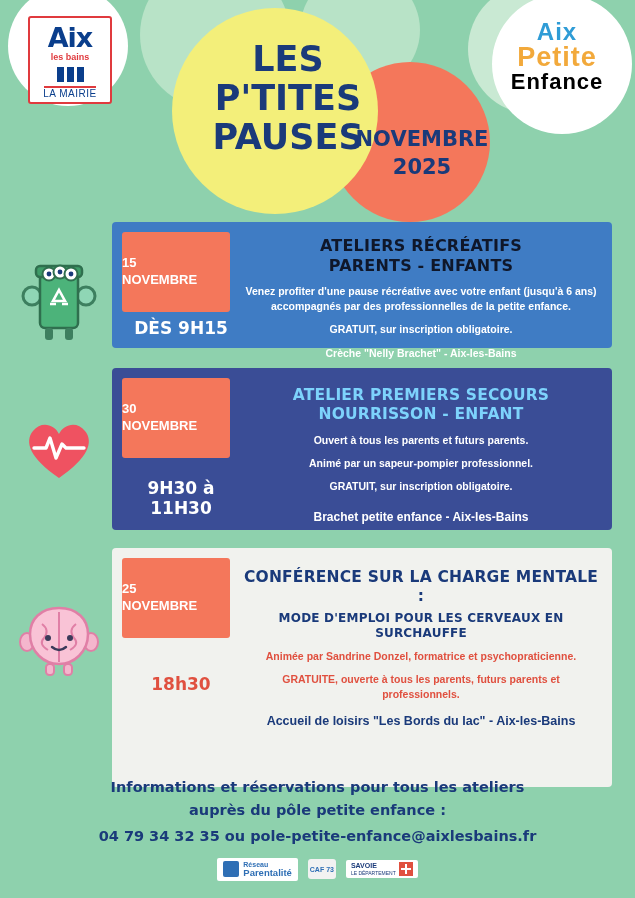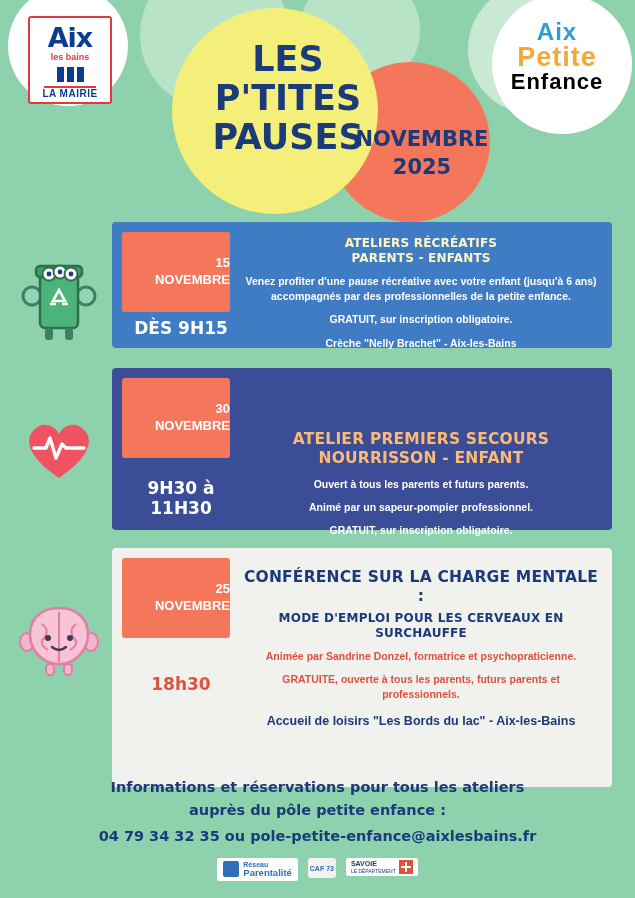--- a/index.html
+++ b/index.html
@@ -36,21 +36,21 @@
     font-family:"DejaVu Sans", sans-serif;
     font-weight:bold; font-size:27px; color:#0a3e8c; letter-spacing:-1px; line-height:1;
   }
   .logo-mairie .lesbains {
     font-size:9px; color:#e03a3e; font-weight:bold; margin-top:1px;
   }
   .logo-bars { display:flex; gap:3px; margin-top:5px; }
   .logo-bars span { display:block; width:7px; height:15px; background:#0a3e8c; }
   .logo-mairie .bar-red { width:52px; height:2px; background:#e03a3e; margin-top:4px; }
   .logo-mairie .lamairie {
-    font-size:10px; color:#0a3e8c; font-weight:bold; letter-spacing:.5px;
+    font-size:10px; color:#0a3e8c; font-weight:normal; letter-spacing:.5px;
   }
 
   .logo-ape {
     position:absolute; right:12px; top:20px; width:132px; text-align:center;
     line-height:1.0;
   }
   .logo-ape .l1 { font-size:24px; font-weight:bold; color:#2f9cd6; letter-spacing:1px; }
   .logo-ape .l2 { font-size:27px; font-weight:bold; color:#f2a93b; letter-spacing:1px; }
   .logo-ape .l3 { font-size:22px; font-weight:bold; letter-spacing:1px; }
 
@@ -64,46 +64,46 @@
     position:absolute; left:352px; top:125px; width:140px; text-align:center;
     font-family:"DejaVu Sans", sans-serif;
     font-weight:bold; color:#1a3a7a; font-size:21px; line-height:1.35;
   }
 
   
   .card { position:absolute; left:112px; width:500px; border-radius:4px; }
   .card .daybox {
     position:absolute; left:10px; top:10px; width:108px; height:80px;
     background:#f4775b; border-radius:3px;
-    display:flex; flex-direction:column; align-items:flex-end; justify-content:center;
+    display:flex; flex-direction:column; align-items:flex-start; justify-content:center;
     color:#ffffff; font-weight:bold; font-size:13px; line-height:1.3; text-align:center;
   }
   .card .time {
     position:absolute; left:10px; width:118px; text-align:center;
     font-family:"DejaVu Sans", sans-serif; font-weight:bold; font-size:17px;
   }
   .card .body {
     position:absolute; left:130px; right:12px; top:14px; text-align:center;
   }
   .card h3 {
     margin:0 0 8px 0; font-family:"DejaVu Sans", sans-serif;
     font-weight:bold; font-size:15.5px; line-height:1.25; letter-spacing:.2px;
   }
   .card p { margin:0 0 8px 0; font-size:10.5px; line-height:1.45; font-weight:bold; }
 
   
   #card1 { top:222px; height:126px; background:#3f7cc4; }
   #card1 .body { color:#ffffff; }
-  #card1 h3 { color:#fef9c3; font-size:12px; }
+  #card1 h3 { color:#0f172a; font-size:16px; }
   #card1 .time { top:96px; color:#ffffff; }
 
   
   #card2 { top:368px; height:162px; background:#3a4d96; }
   #card2 .body { color:#ffffff; top:18px; }
-  #card2 h3 { color:#fdba74;margin-top:44px; }
+  #card2 h3 { color:#7dd3fc; }
   #card2 .time { top:110px; color:#ffffff; }
   #card2 .venue { margin-top:16px; font-size:12px; font-weight:bold; color:#ffffff; }
 
   
   #card3 { top:548px; height:239px; background:#f1f2ee; }
   #card3 .body { color:#e0503f; top:20px; }
   #card3 h3 { color:#1a3a7a; }
   #card3 h3 .sub { display:block; font-size:12px; margin-top:4px; }
   #card3 p { color:#e0503f; }
   #card3 .time { top:126px; color:#e0503f;text-align:center; }
@@ -117,21 +117,21 @@
 
   .footer {
     position:absolute; left:0; right:0; top:776px; text-align:center;
     color:#1a3a7a; font-family:"DejaVu Sans", sans-serif;
   }
   .footer .f1 { font-size:14.5px; font-weight:bold; line-height:1.6; }
   .footer .f2 { font-size:14.5px; font-weight:bold; margin-top:6px; }
 
   .partners {
     position:absolute; left:0; right:0; top:858px;
-    display:flex; align-items:flex-start; justify-content:center; gap:10px;
+    display:flex; align-items:center; justify-content:center; gap:10px;
   }
   .p-res {
     background:#ffffff; border-radius:2px; padding:3px 6px;
     display:flex; align-items:center; gap:4px;
   }
   .p-res .sq { width:16px; height:16px; background:#2f6fb5; border-radius:2px; }
   .p-res .txt { line-height:1; text-align:left; }
   .p-res .t1 { font-size:7px; font-weight:bold; color:#2f6fb5; }
   .p-res .t2 { font-size:9.5px; font-weight:bold; color:#2f6fb5; }
   .p-caf { width:28px; height:20px; background:#f2f2f2; border-radius:3px;

